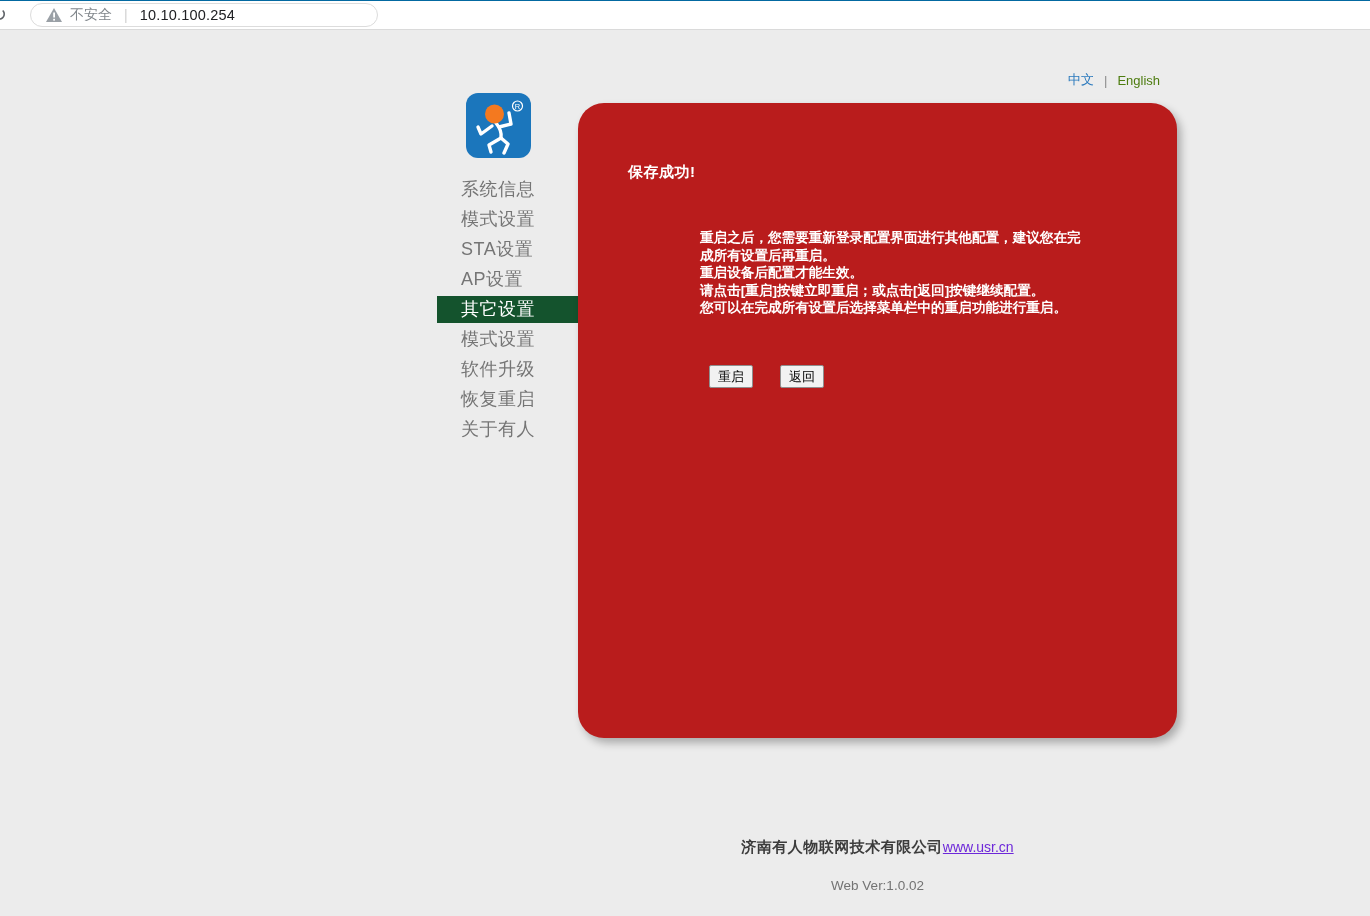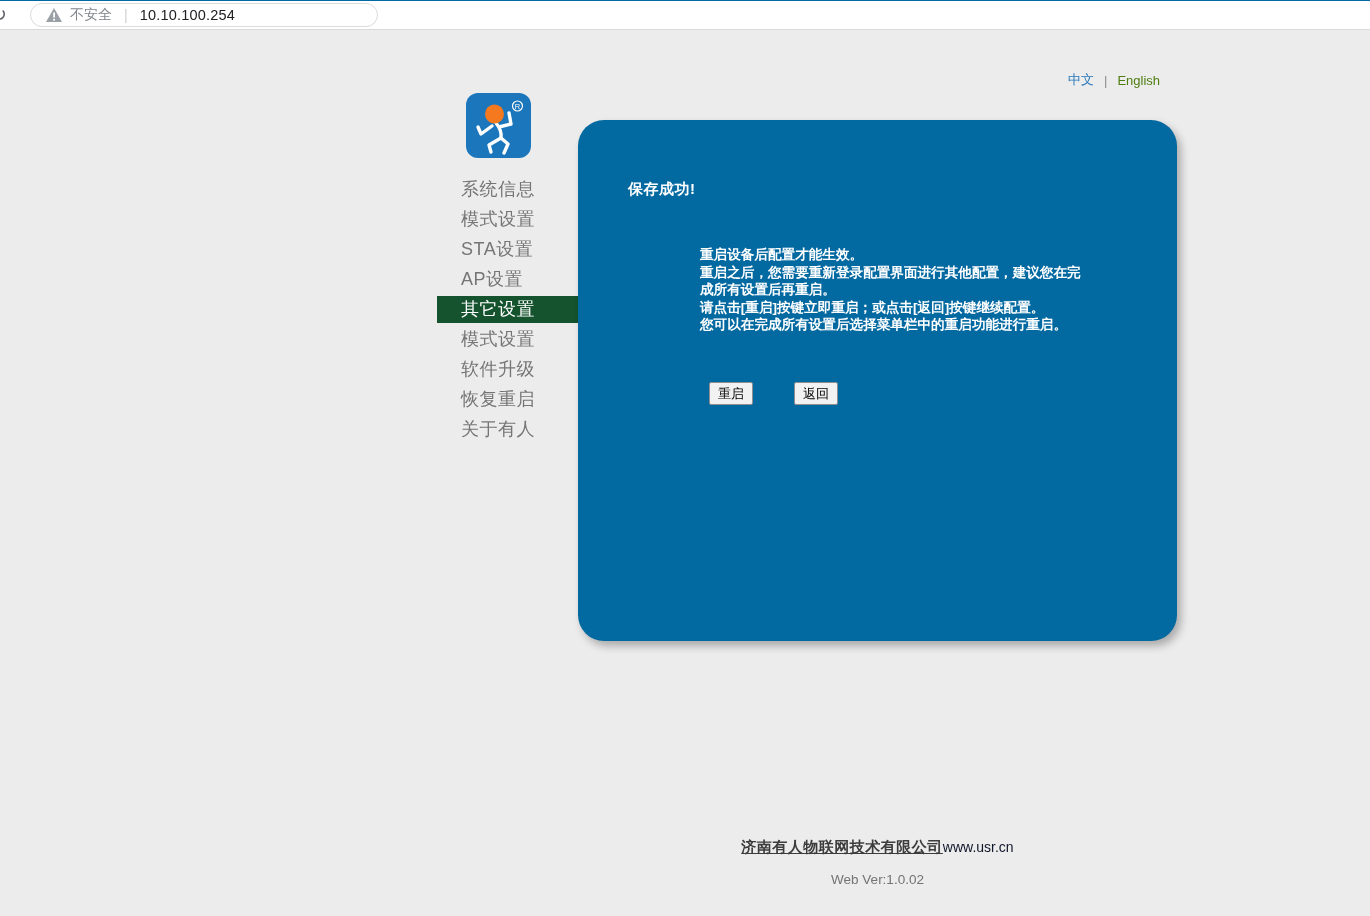--- a/index.html
+++ b/index.html
@@ -44,45 +44,45 @@
     font-size:18px; color:#757575; cursor:pointer; white-space:nowrap;
     letter-spacing:.5px;
   }
   .menu-item.active {
     background:#14532d; color:#ffffff;
     height:27px; line-height:27px; margin:1.5px 0;
   }
 
   
   .panel {
-    position:absolute; left:578px; top:120px; width:599px; height:521px;
-    background:#0369a1; border-radius:26px;
+    position:absolute; left:578px; top:103px; width:599px; height:635px;
+    background:#b91c1c; border-radius:26px;
     box-shadow:4px 5px 9px rgba(0,0,0,0.28);
   }
   .panel-title {
     position:absolute; left:50px; top:60px;
     color:#ffffff; font-size:15px; font-weight:bold; letter-spacing:.5px;
   }
   .panel-body {
     position:absolute; left:122px; top:126px; width:388px;
     color:#ffffff; font-size:13.6px; font-weight:bold; line-height:17.6px;
   }
-  .panel-buttons { position:absolute; left:131px; top:262px; display:flex; gap:41px; }
+  .panel-buttons { position:absolute; left:131px; top:262px; display:flex; gap:27px; }
   .btn {
     min-width:36px; height:23px; padding:1px 8px 2px;
     background:#f2f2f2; border:1.5px solid #8f8f8f; border-radius:2px;
     font-size:13px; color:#000; font-family:inherit; cursor:pointer; line-height:17px;
   }
 
   
   .footer { position:absolute; left:578px; top:838px; width:599px; text-align:center; }
   .footer-line1 { font-size:15px; }
-  .company { font-weight:bold; color:#3c3c3c; letter-spacing:.5px;text-decoration:underline; }
-  .site-link { font-size:14px; color:#0f172a; cursor:pointer; }
-  .version { margin-top:15px; font-size:13.5px; color:#737373; }
+  .company { font-weight:bold; color:#3c3c3c; letter-spacing:.5px; }
+  .site-link { font-size:14px; color:#6d28d9; text-decoration:underline; cursor:pointer; }
+  .version { margin-top:21px; font-size:13.5px; color:#737373; }
 </style>
 </head>
 <body>
 
 <div class="screen">
 
   <div class="browser-bar">
     <span class="refresh-glyph">↻</span>
     <div class="address-pill">
       <svg class="warn-icon" viewBox="0 0 16 14">
@@ -124,22 +124,22 @@
     <div class="menu-item active">其它设置</div>
     <div class="menu-item">模式设置</div>
     <div class="menu-item">软件升级</div>
     <div class="menu-item">恢复重启</div>
     <div class="menu-item">关于有人</div>
   </div>
 
   <div class="panel">
     <div class="panel-title">保存成功!</div>
     <div class="panel-body">
+      <div>重启之后，您需要重新登录配置界面进行其他配置，建议您在完成所有设置后再重启。</div>
       <div>重启设备后配置才能生效。</div>
-      <div>重启之后，您需要重新登录配置界面进行其他配置，建议您在完成所有设置后再重启。</div>
       <div>请点击[重启]按键立即重启；或点击[返回]按键继续配置。</div>
       <div>您可以在完成所有设置后选择菜单栏中的重启功能进行重启。</div>
     </div>
     <div class="panel-buttons">
       <button class="btn">重启</button>
       <button class="btn">返回</button>
     </div>
   </div>
 
   <div class="footer">

